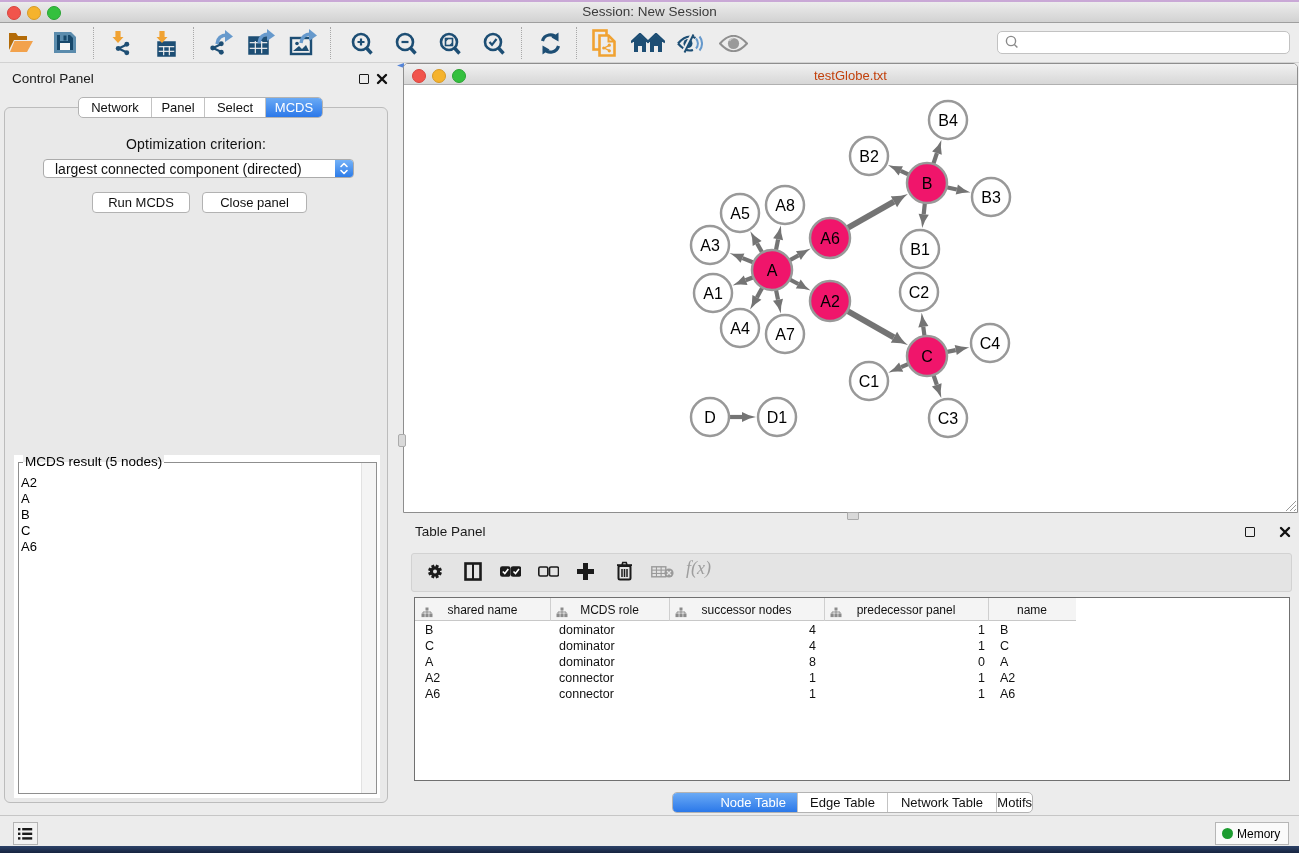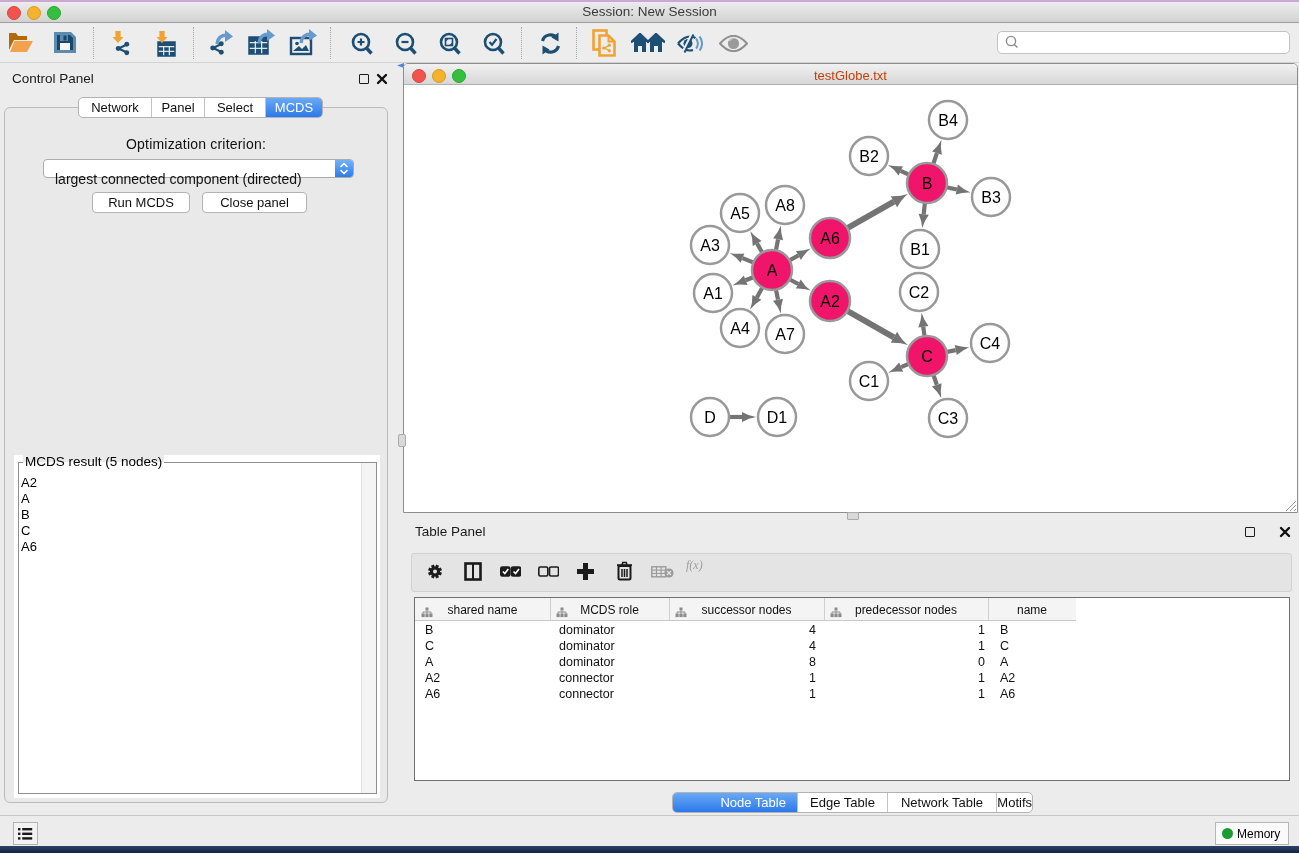--- a/index.html
+++ b/index.html
@@ -165,21 +165,21 @@
 <div class="abs" style="left:4px;top:107px;width:384px;height:696px;background:#e9e9e9;border:1px solid #bcbcbc;border-radius:6px;box-sizing:border-box;"></div>
 <div class="abs tabgrp" style="left:78px;top:97px;width:243px;height:19px;">
   <div style="width:72px;">Network</div>
     <div style="width:52px;">Panel</div>
   <div style="width:60px;">Select</div>
     <div class="tabsel" style="flex:1;">MCDS</div>
 </div>
 <div class="abs" style="left:4px;top:136px;width:384px;text-align:center;font-size:14px;letter-spacing:0.2px;color:#111;">Optimization criterion:</div>
 
 <div class="abs" style="left:43px;top:159px;width:311px;height:19px;background:#fff;border:1px solid #ababab;border-radius:4px;box-sizing:border-box;"></div>
-<div class="abs" style="left:55px;top:171px;font-size:14px;color:#111;">largest connected component (directed)</div>
+<div class="abs" style="left:55px;top:161px;font-size:14px;color:#111;">largest connected component (directed)</div>
 <div class="abs" style="left:335px;top:160px;width:18px;height:17px;background:linear-gradient(#74b2f7,#2d7ce9);border-radius:0 3px 3px 0;"></div>
 <svg class="abs" style="left:337px;top:161px;" width="14" height="15" viewBox="0 0 14 15">
     <path d="M4 5.5 L7 2.5 L10 5.5" fill="none" stroke="#fff" stroke-width="1.6" stroke-linecap="round" stroke-linejoin="round"></path>
     <path d="M4 9.5 L7 12.5 L10 9.5" fill="none" stroke="#fff" stroke-width="1.6" stroke-linecap="round" stroke-linejoin="round"></path>
   </svg>
 
 <div class="abs btn" style="left:92px;top:192px;width:96px;height:19px;">Run MCDS</div>
 <div class="abs btn" style="left:202px;top:192px;width:103px;height:19px;">Close panel</div>
 
 <div class="abs" style="left:14px;top:455px;width:366px;height:343px;background:#fff;"></div>
@@ -333,21 +333,21 @@
   </svg>
 <svg class="abs" style="left:651px;top:566px;" width="23" height="12" viewBox="0 0 23 12">
     <rect x="0.8" y="0.8" width="14" height="10" fill="none" stroke="#9a9a9a" stroke-width="1.4"></rect>
     <line x1="0.8" y1="4.133333333333334" x2="14.8" y2="4.133333333333334" stroke="#9a9a9a" stroke-width="1.1"></line>
     <line x1="0.8" y1="7.466666666666667" x2="14.8" y2="7.466666666666667" stroke="#9a9a9a" stroke-width="1.1"></line>
     <line x1="5.466666666666667" y1="0.8" x2="5.466666666666667" y2="10.8" stroke="#9a9a9a" stroke-width="1.1"></line>
     <line x1="10.133333333333335" y1="0.8" x2="10.133333333333335" y2="10.8" stroke="#9a9a9a" stroke-width="1.1"></line>
     <circle cx="18" cy="7" r="4.6" fill="#9a9a9a"></circle>
     <path d="M16 5 L20 9 M20 5 L16 9" stroke="#e4e4e4" stroke-width="1.3"></path>
   </svg>
-<div class="abs" style="left:686px;top:558px;font-family:'Liberation Serif',serif;font-style:italic;font-size:12px;color:#9e9e9e;">f(x)</div>
+<div class="abs" style="left:686px;top:558px;font-family:'Liberation Serif',serif;font-style:italic;font-size:18px;color:#9e9e9e;">f(x)</div>
 
 <div class="abs" style="left:414px;top:597px;width:876px;height:184px;background:#fff;border:1px solid #707070;box-sizing:border-box;"></div>
 <div class="abs" style="left:415px;top:598px;width:661px;height:23px;background:#f4f4f4;border-bottom:1px solid #c8c8c8;box-sizing:border-box;"></div>
 <div class="abs" style="left:421px;top:604px;"><svg width="12" height="11" viewBox="0 0 12 11">
       <g fill="#8b8b8b">
         <rect x="4.5" y="0.5" width="3" height="3"></rect>
         <rect x="0.5" y="6.5" width="3.2" height="3.6"></rect>
         <rect x="4.4" y="6.5" width="3.2" height="3.6"></rect>
         <rect x="8.3" y="6.5" width="3.2" height="3.6"></rect>
       </g>
@@ -379,21 +379,21 @@
 <div class="abs" style="left:824px;top:598px;width:1px;height:23px;background:#cfcfcf;"></div>
 <div class="abs" style="left:830px;top:604px;"><svg width="12" height="11" viewBox="0 0 12 11">
       <g fill="#8b8b8b">
         <rect x="4.5" y="0.5" width="3" height="3"></rect>
         <rect x="0.5" y="6.5" width="3.2" height="3.6"></rect>
         <rect x="4.4" y="6.5" width="3.2" height="3.6"></rect>
         <rect x="8.3" y="6.5" width="3.2" height="3.6"></rect>
       </g>
       <path d="M6 3.5 L6 5 M2 6.5 L2 5 L10 5 L10 6.5 M6 5 L6 6.5" stroke="#8b8b8b" stroke-width="1" fill="none"></path>
     </svg></div>
-<div class="abs" style="left:824px;top:603px;width:164px;text-align:center;font-size:12px;color:#111;">predecessor nodes</div>
+<div class="abs" style="left:824px;top:603px;width:164px;text-align:center;font-size:12px;color:#111;">predecessor panel</div>
 <div class="abs" style="left:988px;top:598px;width:1px;height:23px;background:#cfcfcf;"></div>
 <div class="abs" style="left:988px;top:603px;width:88px;text-align:center;font-size:12px;color:#111;">name</div>
 <div class="abs" style="left:425px;top:623px;font-size:12.5px;color:#111;">B</div>
 <div class="abs" style="left:559px;top:623px;font-size:12.5px;color:#111;">dominator</div>
 <div class="abs" style="left:756px;top:623px;width:60px;text-align:right;font-size:12.5px;color:#111;">4</div>
 <div class="abs" style="left:925px;top:623px;width:60px;text-align:right;font-size:12.5px;color:#111;">1</div>
 <div class="abs" style="left:1000px;top:623px;font-size:12.5px;color:#111;">B</div>
 <div class="abs" style="left:425px;top:639px;font-size:12.5px;color:#111;">C</div>
 <div class="abs" style="left:559px;top:639px;font-size:12.5px;color:#111;">dominator</div>
 <div class="abs" style="left:756px;top:639px;width:60px;text-align:right;font-size:12.5px;color:#111;">4</div>

